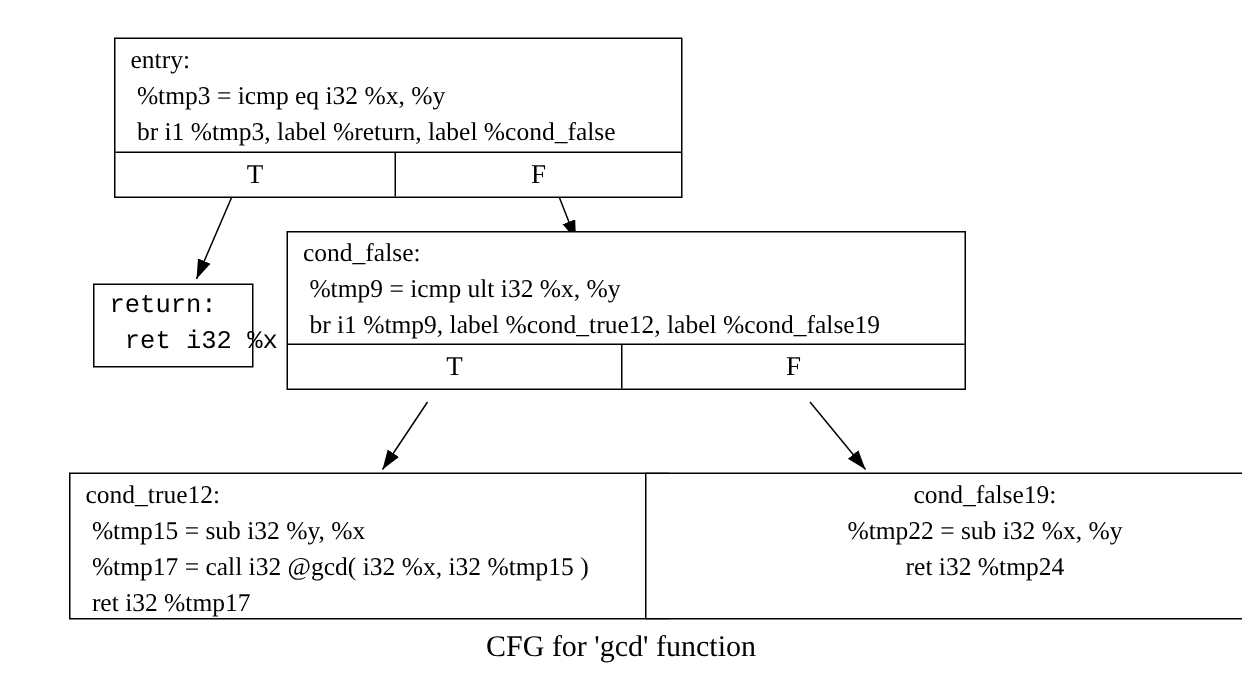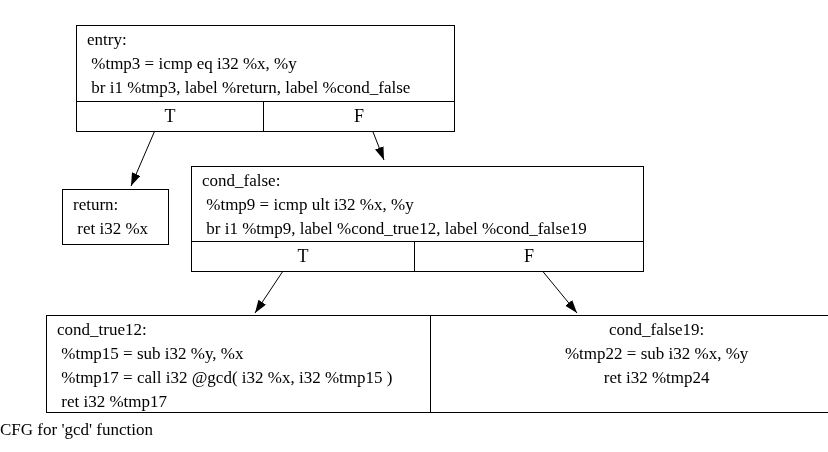--- a/index.html
+++ b/index.html
@@ -43,22 +43,22 @@
     display: flex;
     align-items: center;
     justify-content: center;
     font-size: 18px;
   }
   .port.f { flex: 1; border-left: 1px solid #000000; }
   .caption {
     position: absolute;
     left: 0; top: 420px;
     width: 828px;
-    text-align: left;
-    font-size: 17px;
+    text-align: center;
+    font-size: 20px;
   }
 </style>
 </head>
 <body>
 
 <div class="canvas">
 
   <svg class="edges" width="828" height="452" viewBox="0 0 828 452">
     <defs>
       <marker id="arrow" markerUnits="userSpaceOnUse" markerWidth="14" markerHeight="10" refX="13" refY="4.5" orient="auto">
@@ -77,27 +77,27 @@
       <div class="line"> %tmp3 = icmp eq i32 %x, %y</div>
       <div class="line"> br i1 %tmp3, label %return, label %cond_false</div>
     </div>
     <div class="ports">
       <div class="port t" style="width:186px;">T</div>
       <div class="port f">F</div>
     </div>
   </div>
 
   <div class="node" style="left:62px; top:189px; width:107px; height:56px;">
-    <div class="body" style="padding-top:3px;">
+    <div class="body" style="padding-top:3px;font-family:Liberation Mono, monospace;">
       <div class="line">return:</div>
       <div class="line"> ret i32 %x</div>
     </div>
   </div>
 
-  <div class="node" style="left:191px; top:166px; width:453px; height:106px;">
+  <div class="node" style="left:191px; top:154px; width:453px; height:106px;">
     <div class="body" style="height:74px;">
       <div class="line">cond_false:</div>
       <div class="line"> %tmp9 = icmp ult i32 %x, %y</div>
       <div class="line"> br i1 %tmp9, label %cond_true12, label %cond_false19</div>
     </div>
     <div class="ports">
       <div class="port t" style="width:222px;">T</div>
       <div class="port f">F</div>
     </div>
   </div>

